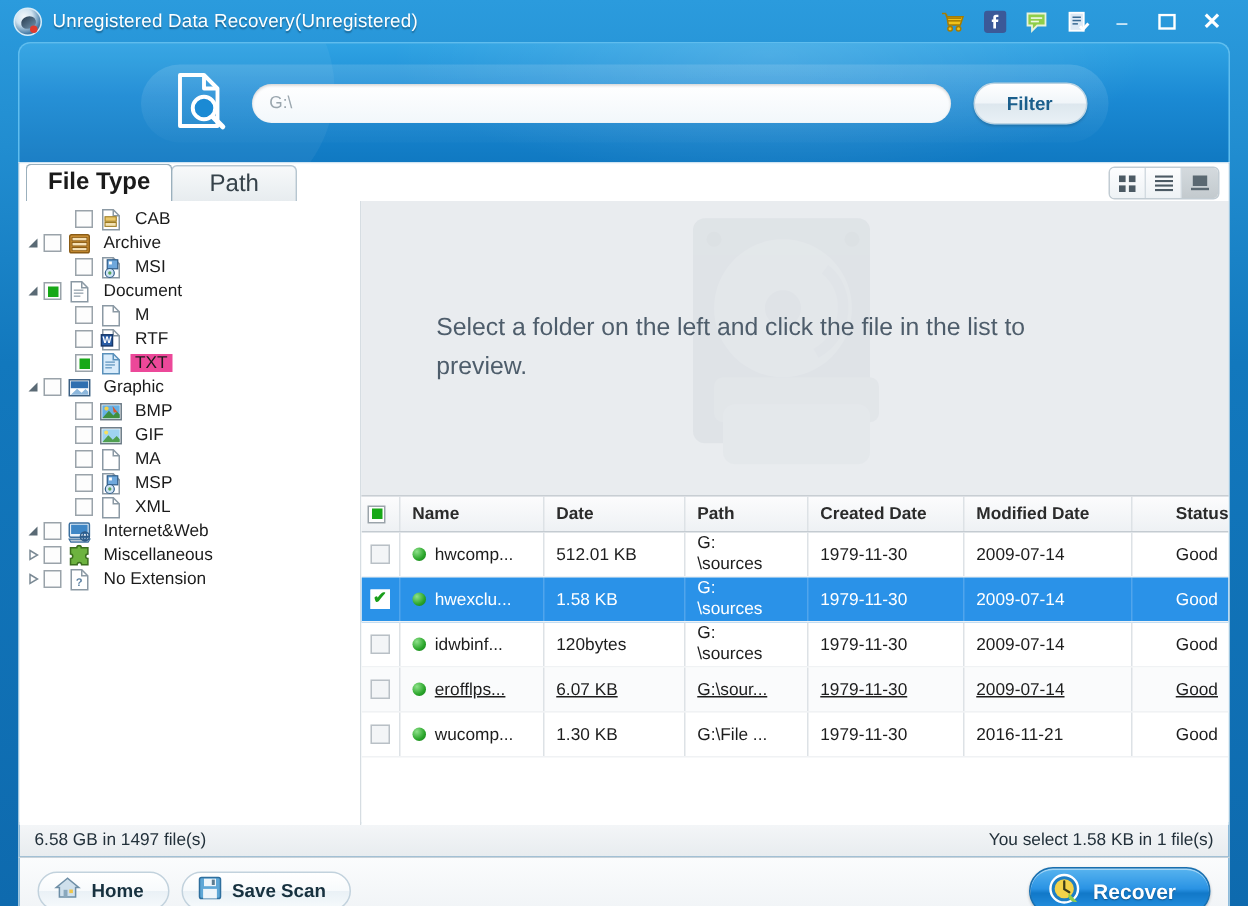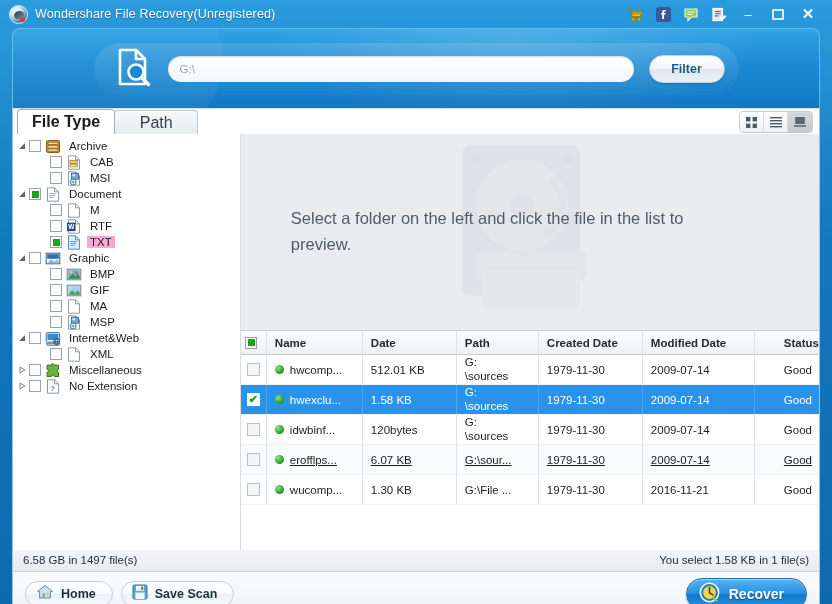--- a/index.html
+++ b/index.html
@@ -192,21 +192,21 @@
   .cb {
     width:12px;height:12px;flex:0 0 auto;
     border:1px solid #9aa3aa; background:#fdfdfd;
     margin-right:4px;
     display:flex;align-items:center;justify-content:center;
     cursor:pointer;
   }
   .cb.on:after{ content:""; width:7px;height:7px;background:#17a817; display:block; }
   .ficon { width:16px;height:15px;flex:0 0 auto;margin-right:5px; }
   .nlabel { padding:0 3px; }
-  .nlabel.sel { background:#f9a8d4; }
+  .nlabel.sel { background:#ec4899; }
 
   
   #right { flex:1 1 auto; display:flex; flex-direction:column; }
   #preview {
     height:197px;
     background:#e9ecef;
     border-bottom:1px solid #c8ced3;
     position:relative; overflow:hidden;
     display:flex; align-items:center;
   }
@@ -308,21 +308,21 @@
     box-shadow:inset 0 1px 0 rgba(255,255,255,.45), 0 1px 2px rgba(0,0,0,.25);
   }
 </style>
 </head>
 <body>
 
 <div id="window">
 
   <div id="titlebar">
     <div id="app-logo"></div>
-    <div id="title-text">Wondershare File Recovery(Unregistered)</div>
+    <div id="title-text">Unregistered Data Recovery(Unregistered)</div>
 
     <div id="titlebar-icons">
       <div class="tb-ico" title="Buy">
         <svg width="16" height="15" viewBox="0 0 16 15">
           <path d="M1 2h2.4l.7 2.2H15l-1.8 5.4H5.2L4 2.6" fill="#f2c21a" stroke="#a67c00" stroke-width="1"></path>
           <rect x="4.6" y="4.6" width="9.2" height="1" fill="#a67c00"></rect>
           <rect x="4.9" y="6.4" width="8.6" height="1" fill="#a67c00"></rect>
           <circle cx="6.4" cy="12.2" r="1.5" fill="#f2c21a" stroke="#a67c00"></circle>
           <circle cx="12" cy="12.2" r="1.5" fill="#f2c21a" stroke="#a67c00"></circle>
         </svg>
@@ -402,45 +402,45 @@
             <rect x="2.2" y="1" width="9.6" height="7" fill="#5a6871"></rect>
             <rect x="1" y="9.2" width="12" height="1.6" fill="#5a6871"></rect>
           </svg>
         </div>
       </div>
     </div>
 
     <div id="split">
 
       <div id="tree">
+          <div class="node child">
+            <span class="arrow none"></span>
+            <span class="cb"></span>
+            <span class="ficon"><svg width="16" height="15" viewBox="0 0 16 15">
+                <path d="M2.5 .8h7l4 4v9.4h-11z" fill="#ffffff" stroke="#8b99a4" stroke-width="1"></path>
+                <path d="M9.5 .8v4h4" fill="none" stroke="#8b99a4" stroke-width="1"></path>
+                <rect x="4" y="5.5" width="7.5" height="3" fill="#e9c76a" stroke="#9d7a1e" stroke-width=".7"></rect>
+                <rect x="4" y="9.3" width="7.5" height="2.6" fill="#f2e2b4" stroke="#9d7a1e" stroke-width=".7"></rect>
+              </svg></span>
+            <span class="nlabel">CAB</span>
+          </div>
           <div class="node">
             <span class="arrow">
               <svg width="8" height="8" viewBox="0 0 8 8">
                 <path d="M7 1 L7 7 L1 7 Z" fill="#5a6a75"></path>
               </svg>
             </span>
             <span class="cb"></span>
             <span class="ficon"><svg width="16" height="15" viewBox="0 0 16 15">
                 <rect x="1.5" y="1.5" width="13" height="12" rx="1.2" fill="#d79a3c" stroke="#8a5b14"></rect>
                 <rect x="3" y="3.2" width="10" height="2.4" fill="#f6e1b6" stroke="#8a5b14" stroke-width=".7"></rect>
                 <rect x="3" y="6.6" width="10" height="2.4" fill="#f6e1b6" stroke="#8a5b14" stroke-width=".7"></rect>
                 <rect x="3" y="10" width="10" height="2.2" fill="#f6e1b6" stroke="#8a5b14" stroke-width=".7"></rect>
               </svg></span>
             <span class="nlabel">Archive</span>
-          </div>
-          <div class="node child">
-            <span class="arrow none"></span>
-            <span class="cb"></span>
-            <span class="ficon"><svg width="16" height="15" viewBox="0 0 16 15">
-                <path d="M2.5 .8h7l4 4v9.4h-11z" fill="#ffffff" stroke="#8b99a4" stroke-width="1"></path>
-                <path d="M9.5 .8v4h4" fill="none" stroke="#8b99a4" stroke-width="1"></path>
-                <rect x="4" y="5.5" width="7.5" height="3" fill="#e9c76a" stroke="#9d7a1e" stroke-width=".7"></rect>
-                <rect x="4" y="9.3" width="7.5" height="2.6" fill="#f2e2b4" stroke="#9d7a1e" stroke-width=".7"></rect>
-              </svg></span>
-            <span class="nlabel">CAB</span>
           </div>
           <div class="node child">
             <span class="arrow none"></span>
             <span class="cb"></span>
             <span class="ficon"><svg width="16" height="15" viewBox="0 0 16 15">
                 <path d="M2.5 .8h7l4 4v9.4h-11z" fill="#ffffff" stroke="#8b99a4" stroke-width="1"></path>
                 <path d="M9.5 .8v4h4" fill="none" stroke="#8b99a4" stroke-width="1"></path>
                 <rect x="5.5" y="2.2" width="7" height="6" fill="#6fa8dc" stroke="#2f5c88" stroke-width=".8"></rect>
                 <rect x="6.6" y="3.3" width="2" height="2" fill="#fff"></rect>
                 <circle cx="7.2" cy="11" r="3" fill="#cfe3f5" stroke="#2f5c88" stroke-width=".8"></circle>
@@ -548,44 +548,44 @@
             <span class="ficon"><svg width="16" height="15" viewBox="0 0 16 15">
                 <path d="M2.5 .8h7l4 4v9.4h-11z" fill="#ffffff" stroke="#8b99a4" stroke-width="1"></path>
                 <path d="M9.5 .8v4h4" fill="none" stroke="#8b99a4" stroke-width="1"></path>
                 <rect x="5.5" y="2.2" width="7" height="6" fill="#6fa8dc" stroke="#2f5c88" stroke-width=".8"></rect>
                 <rect x="6.6" y="3.3" width="2" height="2" fill="#fff"></rect>
                 <circle cx="7.2" cy="11" r="3" fill="#cfe3f5" stroke="#2f5c88" stroke-width=".8"></circle>
                 <circle cx="7.2" cy="11" r="1.1" fill="#5aa55a"></circle>
               </svg></span>
             <span class="nlabel">MSP</span>
           </div>
+          <div class="node child">
+            <span class="arrow none"></span>
+            <span class="cb"></span>
+            <span class="ficon"><svg width="16" height="15" viewBox="0 0 16 15">
+                <path d="M2.5 .8h7l4 4v9.4h-11z" fill="#ffffff" stroke="#8b99a4" stroke-width="1"></path>
+                <path d="M9.5 .8v4h4" fill="none" stroke="#8b99a4" stroke-width="1"></path>
+              </svg></span>
+            <span class="nlabel">XML</span>
+          </div>
           <div class="node">
             <span class="arrow">
               <svg width="8" height="8" viewBox="0 0 8 8">
                 <path d="M7 1 L7 7 L1 7 Z" fill="#5a6a75"></path>
               </svg>
             </span>
             <span class="cb"></span>
             <span class="ficon"><svg width="16" height="15" viewBox="0 0 16 15">
                 <rect x="1.2" y="1.6" width="13.4" height="9.6" rx="1" fill="#eaf2fa" stroke="#3b6f9e"></rect>
                 <rect x="2.4" y="2.8" width="11" height="6.2" fill="#3f87c6"></rect>
                 <path d="M1 12.4h14l-1.2 2H2.2z" fill="#b9c9d6" stroke="#3b6f9e" stroke-width=".7"></path>
                 <circle cx="11.6" cy="10.6" r="3" fill="none" stroke="#2f5c88" stroke-width="1"></circle>
                 <path d="M8.6 10.6h6M11.6 7.6c1.6 1.8 1.6 4.2 0 6M11.6 7.6c-1.6 1.8-1.6 4.2 0 6" fill="none" stroke="#2f5c88" stroke-width=".8"></path>
               </svg></span>
             <span class="nlabel">Internet&amp;Web</span>
-          </div>
-          <div class="node child">
-            <span class="arrow none"></span>
-            <span class="cb"></span>
-            <span class="ficon"><svg width="16" height="15" viewBox="0 0 16 15">
-                <path d="M2.5 .8h7l4 4v9.4h-11z" fill="#ffffff" stroke="#8b99a4" stroke-width="1"></path>
-                <path d="M9.5 .8v4h4" fill="none" stroke="#8b99a4" stroke-width="1"></path>
-              </svg></span>
-            <span class="nlabel">XML</span>
           </div>
           <div class="node">
             <span class="arrow">
               <svg width="8" height="8" viewBox="0 0 8 8">
                 <path d="M2 1 L7 4 L2 7 Z" fill="none" stroke="#7b8a95" stroke-width="1"></path>
               </svg>
             </span>
             <span class="cb"></span>
             <span class="ficon"><svg width="16" height="15" viewBox="0 0 16 15">
                 <path d="M2 2.2h4.2a1.5 1.5 0 0 1 3 0H13.6v4.1a1.5 1.5 0 0 0 0 3v4.2H9.4a1.5 1.5 0 0 0-3 0H2V9.3a1.5 1.5 0 0 0 0-3z" fill="#6db33f" stroke="#3b6e1e"></path>

